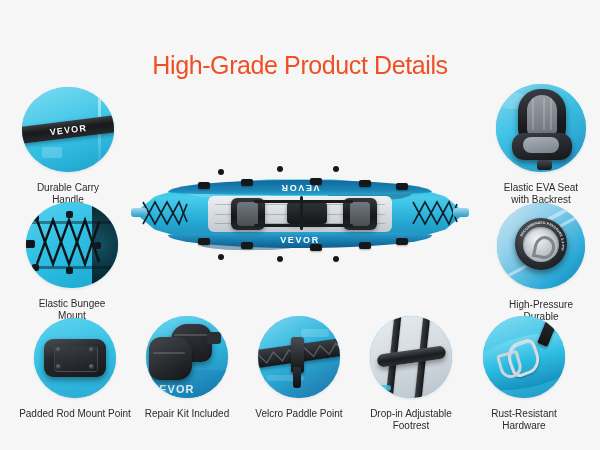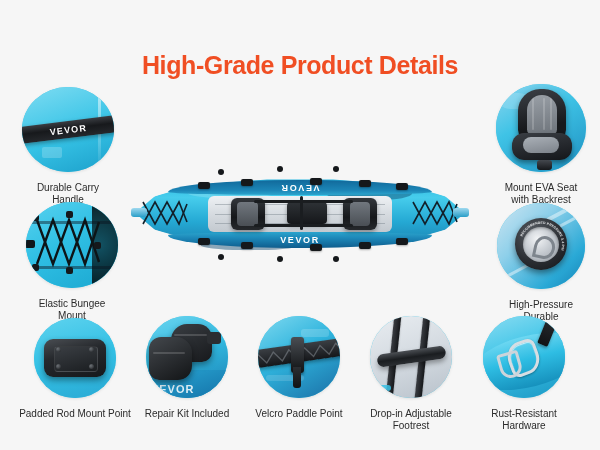--- a/index.html
+++ b/index.html
@@ -8,21 +8,21 @@
     background:#f6f6f6;
     font-family:"Liberation Sans","DejaVu Sans",sans-serif;
     position:relative;
   }
   .stage{position:absolute;inset:0;}
 
   
   .title{
     position:absolute;left:0;top:51px;width:600px;
     text-align:center;
-    font-size:25px;font-weight:bold;
+    font-size:25px;font-weight:normal;
     letter-spacing:-0.4px;
     color:#f04e23;
     font-family:"Liberation Sans","DejaVu Sans",sans-serif;
   }
 
   
   .feature{position:absolute;}
   .circle{
     position:relative;border-radius:50%;overflow:hidden;
     background:#3ec6e8;
@@ -312,21 +312,21 @@
       <div class="seat-back"></div>
       <div class="seat-pad"></div>
       <div class="seat-rib" style="left:40%;top:16%;width:2px;height:36%;"></div>
       <div class="seat-rib" style="left:52%;top:16%;width:2px;height:36%;"></div>
       <div class="seat-rib" style="left:60%;top:16%;width:2px;height:36%;"></div>
       <div class="seat-base"></div>
       <div class="seat-basepad"></div>
       <div class="seat-buckle"></div>
     </div>
     <div class="caption">
-      <span>Mount EVA Seat</span><br>
+      <span>Elastic EVA Seat</span><br>
       <span>with Backrest</span>
     </div>
   </div>
 
   <div class="feature" style="left:497px;top:203px;width:88px;">
     <div class="circle" style="width:88px;height:86px;">
       <div class="vv-deck"></div>
       <div class="vv-streak" style="left:54%;top:8%;width:40%;height:4px;"></div>
       <div class="vv-streak" style="left:60%;top:22%;width:34%;height:3px;"></div>
       <div class="vv-streak" style="left:8%;top:74%;width:40%;height:3px;"></div>

